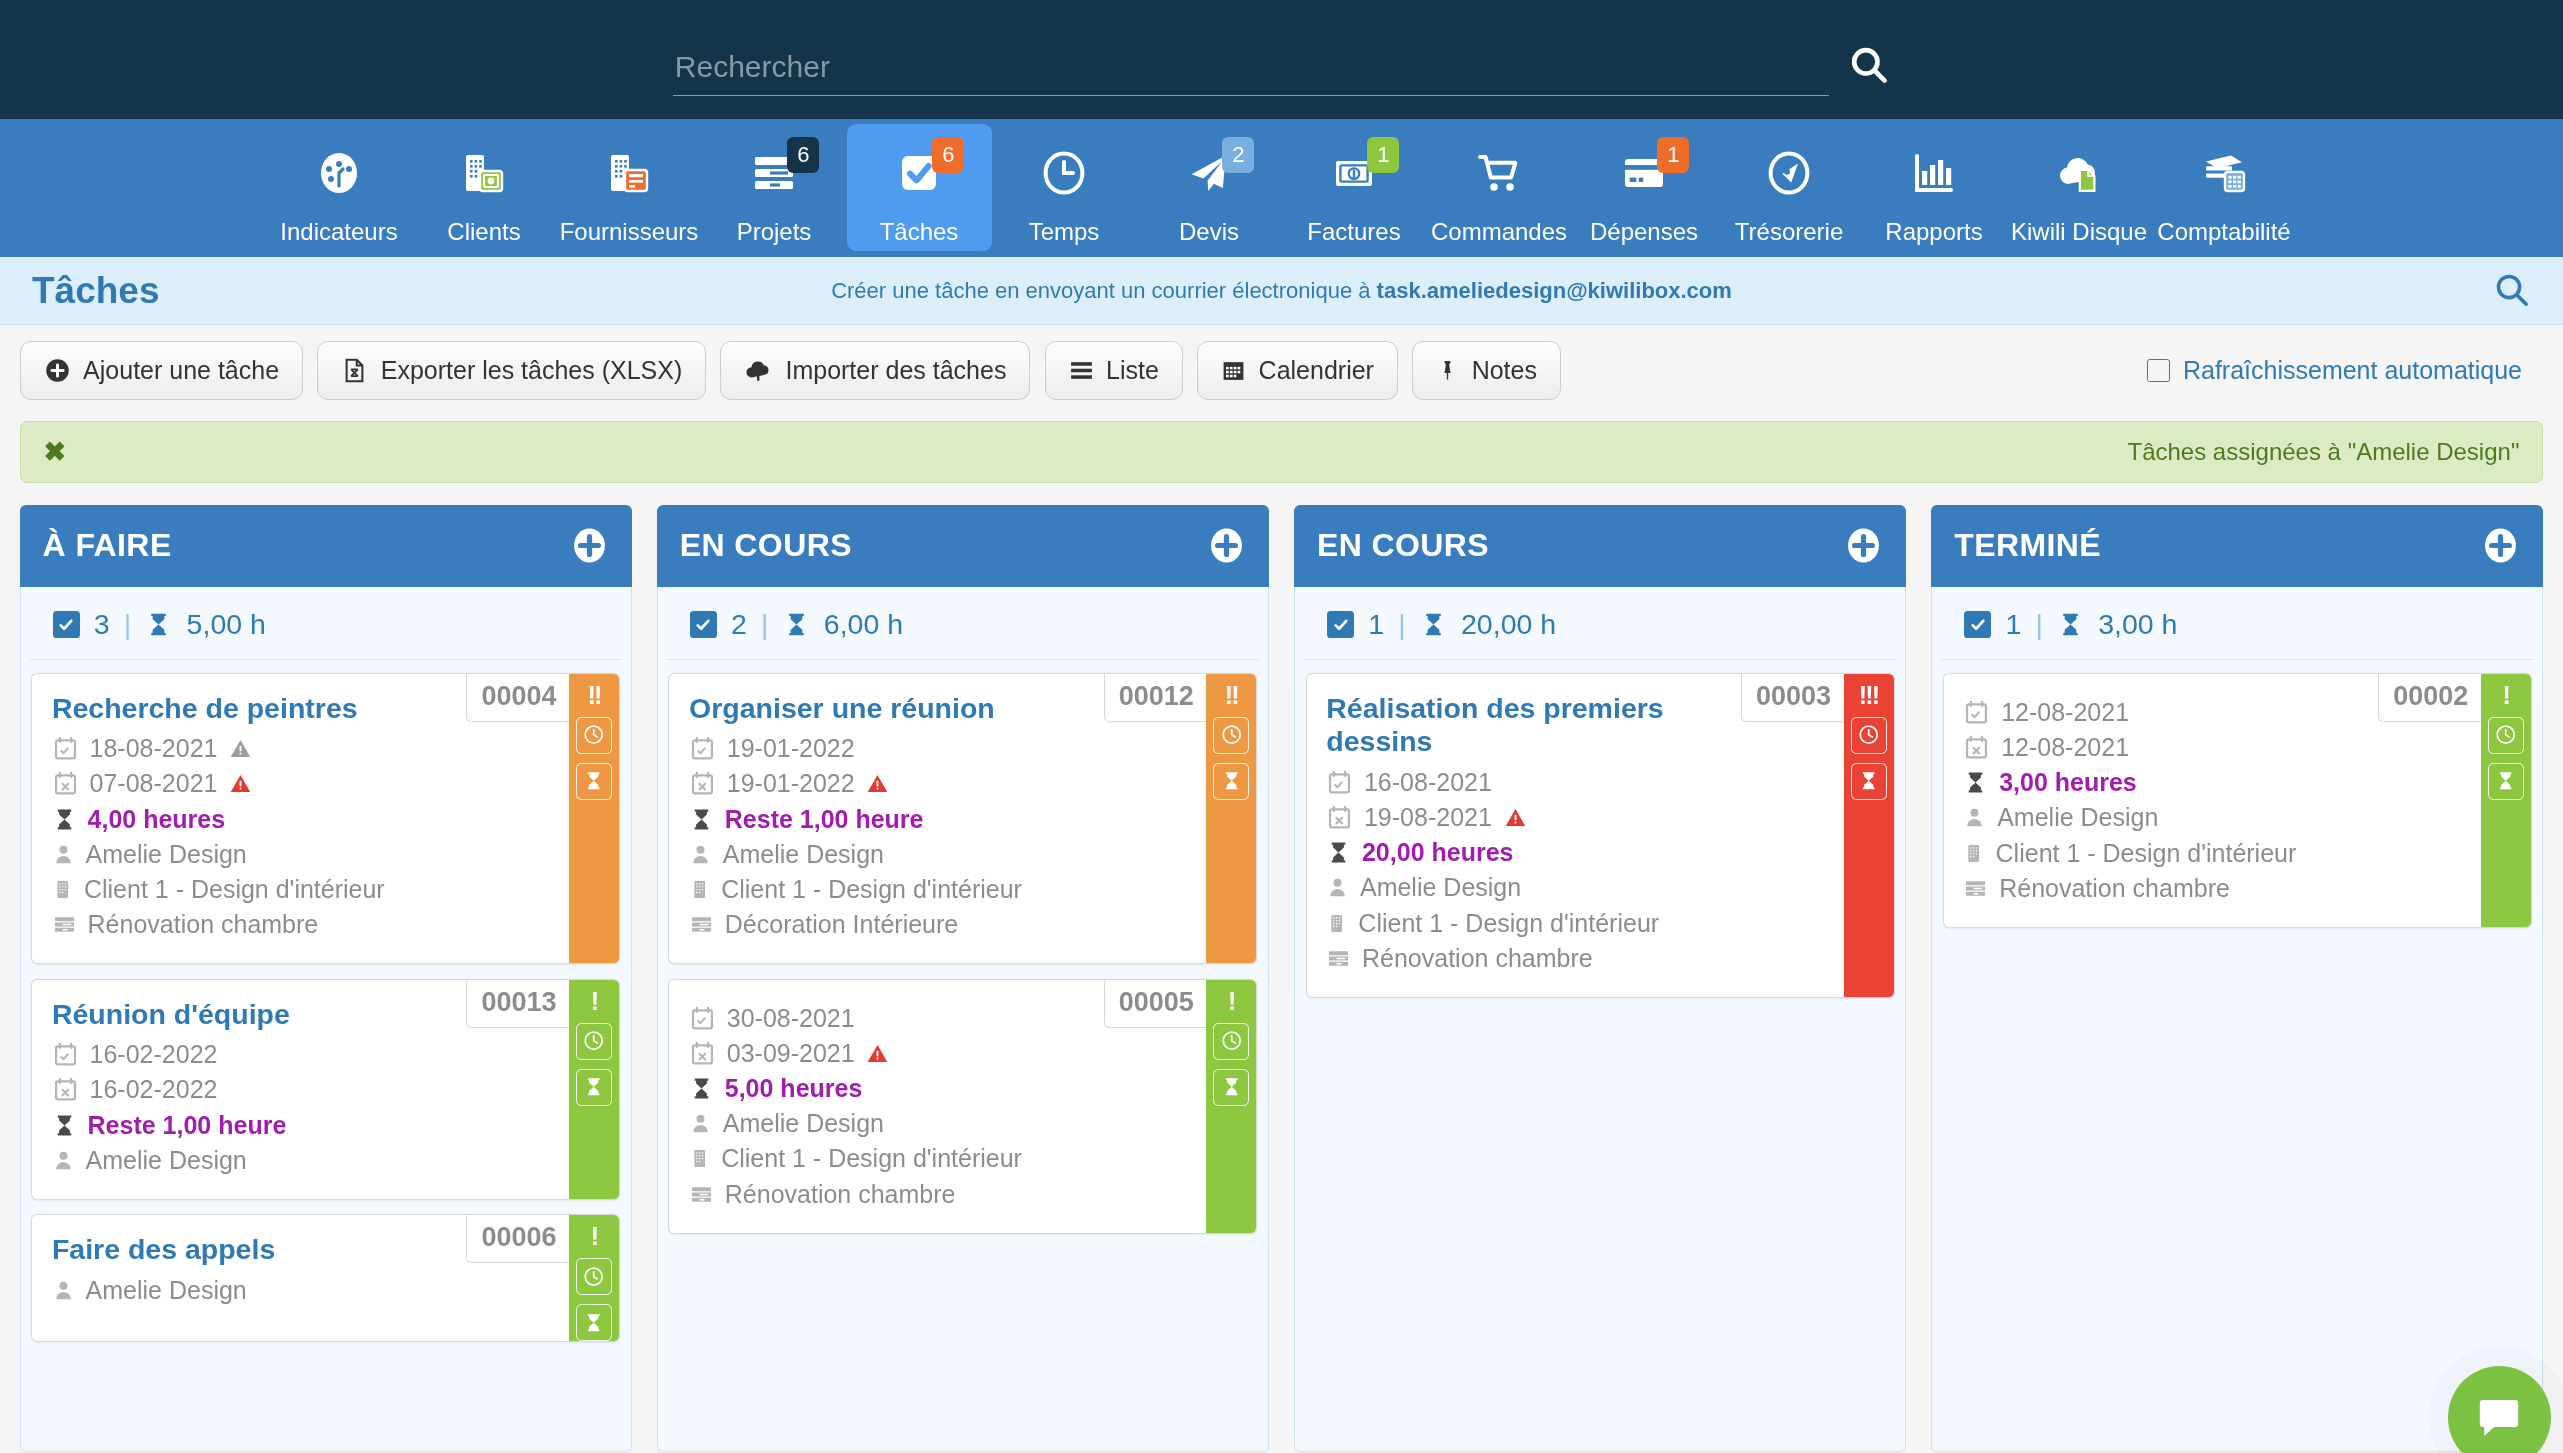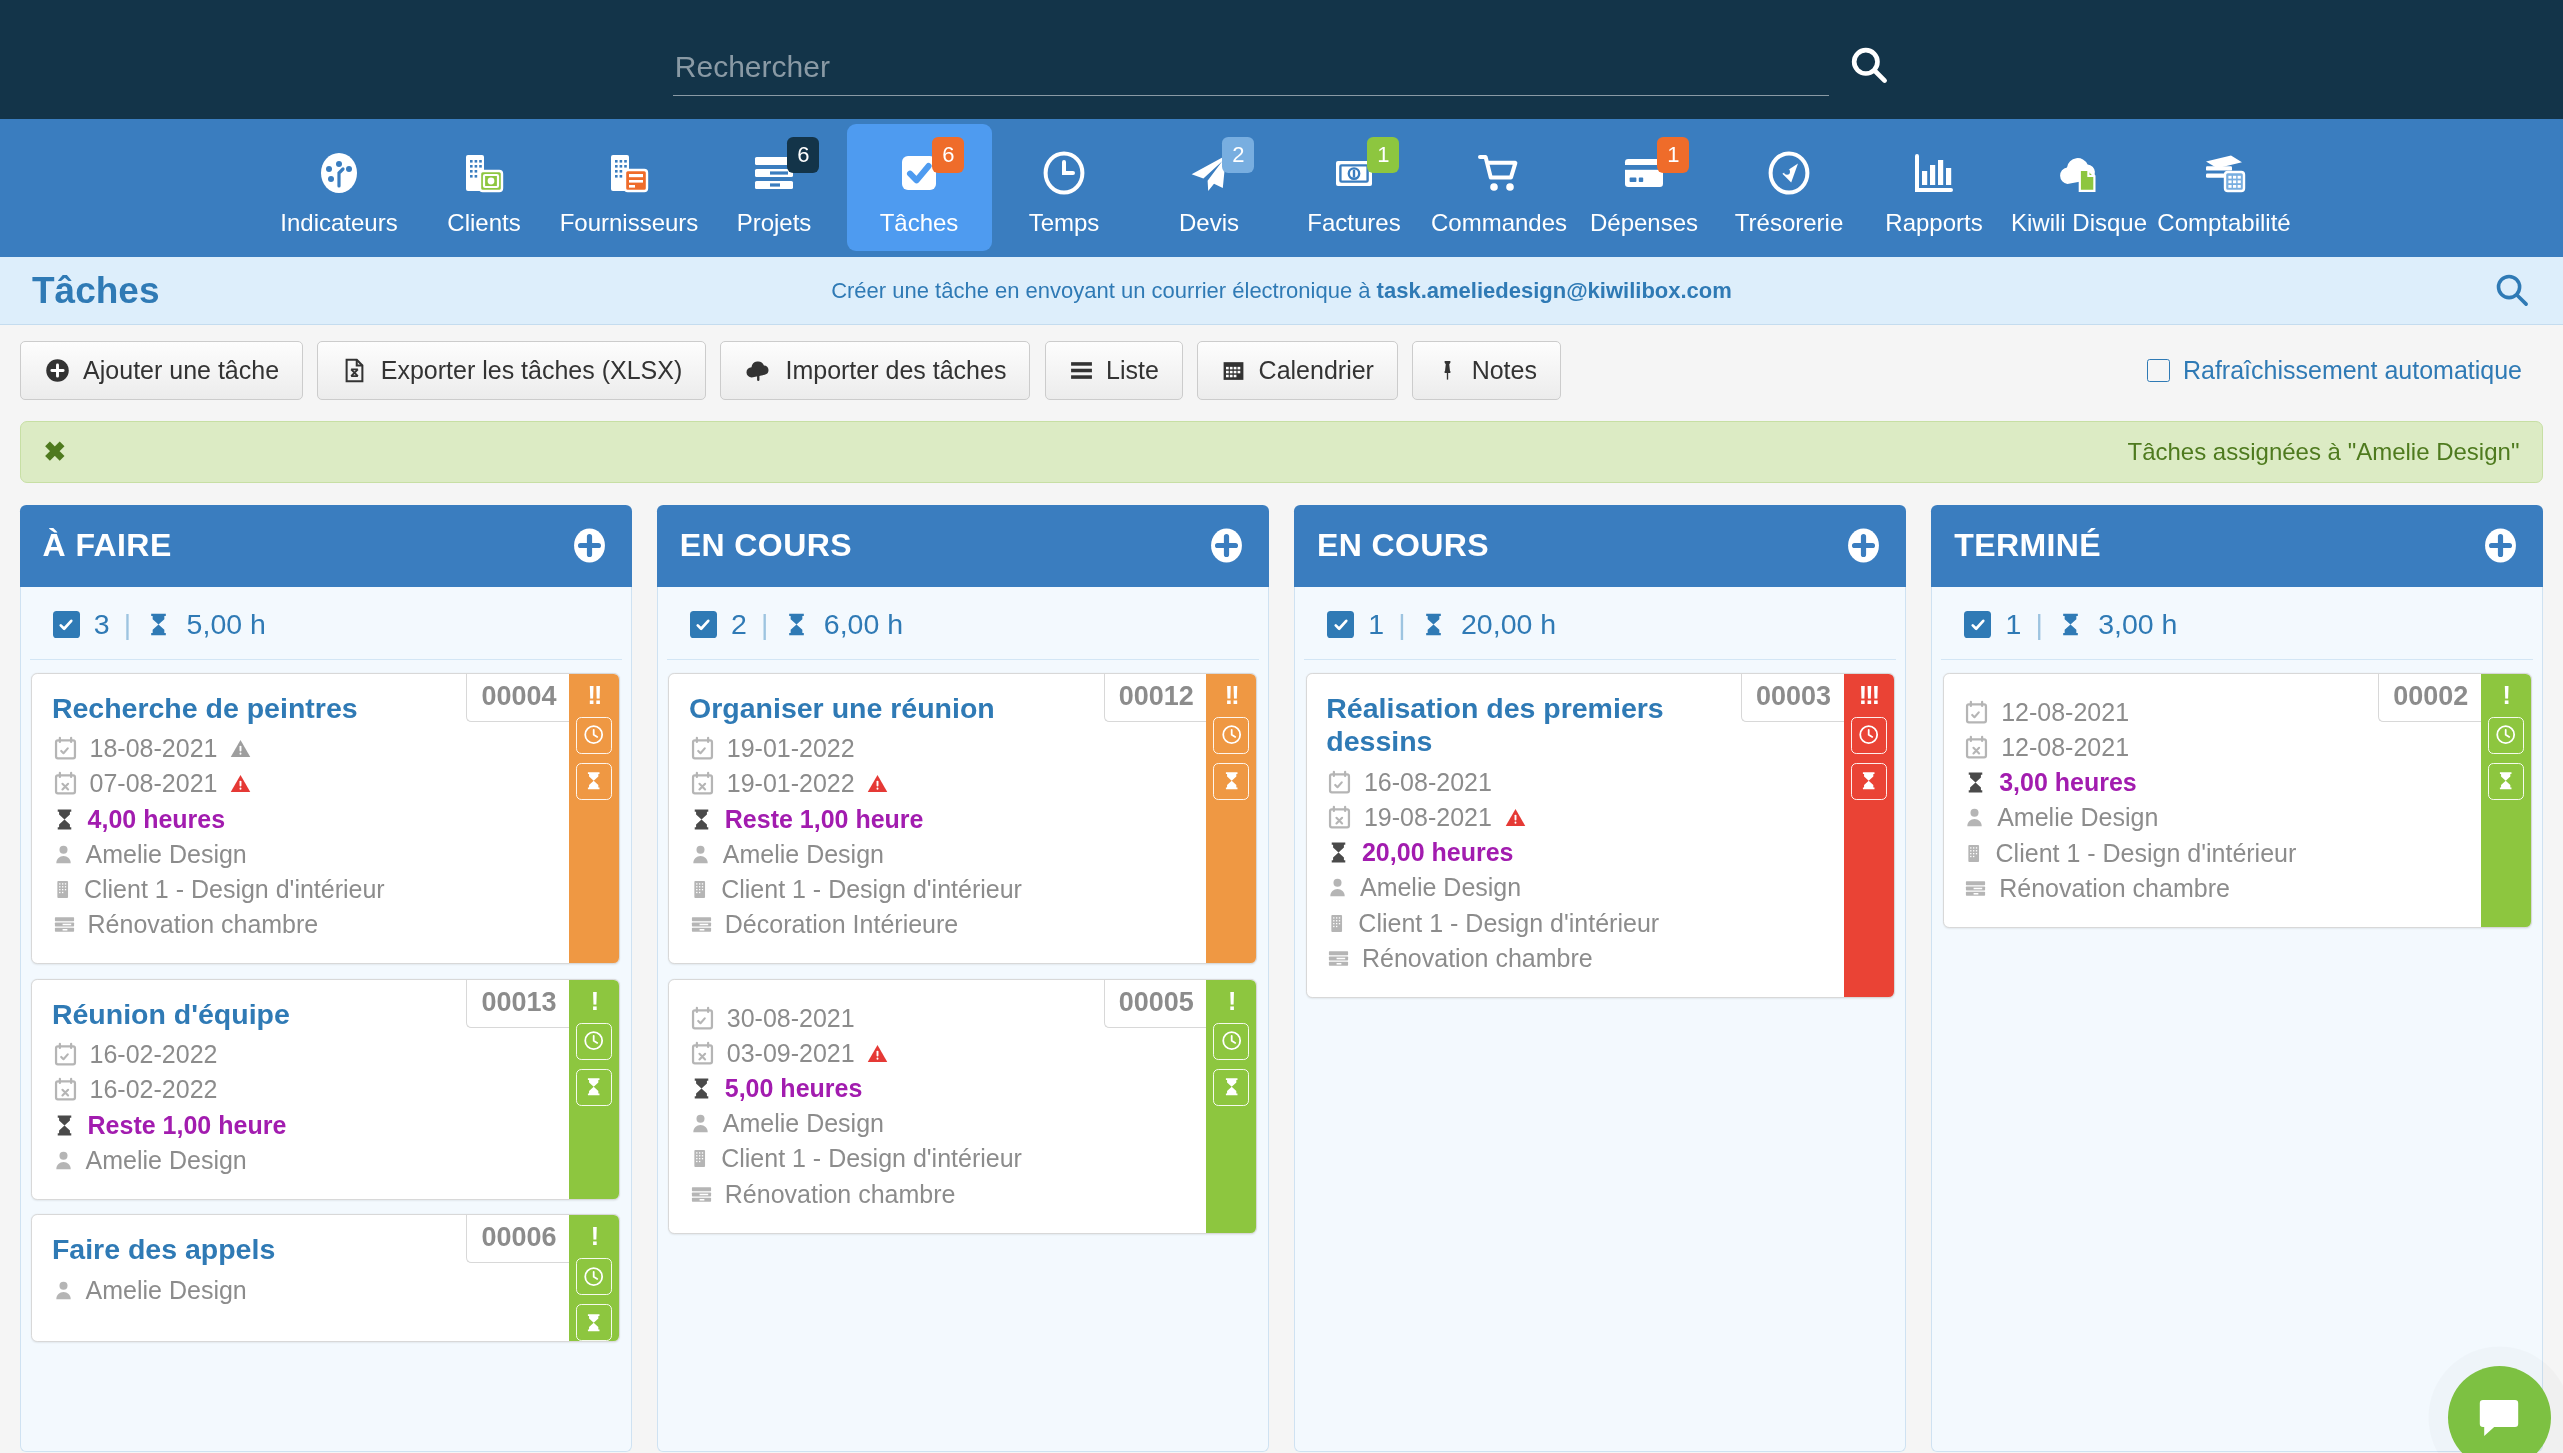--- a/index.html
+++ b/index.html
@@ -37,21 +37,21 @@
   }
   .navinner { display: flex; align-items: flex-start; }
   .navitem {
     width: 145px; height: 127px; border-radius: 9px;
     display: flex; flex-direction: column; align-items: center;
     justify-content: flex-start; padding-top: 19.6px; cursor: pointer;
     position: relative;
   }
   .navitem.active { background: #4e9bf0; }
   .navicon { height: 59px; display: flex; align-items: center; justify-content: center; position: relative; }
-  .navlabel { color: #ffffff; font-size: 24px; margin-top: 6px; white-space: nowrap; }
+  .navlabel { color: #ffffff; font-size: 24px; margin-top: 15px; white-space: nowrap; }
   .badge {
     position: absolute; top: -7.1px; right: -21.4px;
     min-width: 32px; height: 36px; border-radius: 6.2px;
     display: flex; align-items: center; justify-content: center;
     color: #ffffff; font-size: 22px; padding: 0 7.1px;
   }
   .badge.dark  { background: #133449; }
   .badge.org   { background: #ef6c2a; }
   .badge.blue  { background: #78aee0; }
   .badge.green { background: #8dc63f; }
@@ -71,21 +71,21 @@
   .pagehdr-mid b { font-weight: bold; }
   .hdr-search { margin-left: auto; cursor: pointer; z-index: 2; }
 
   
   .toolbar {
     height: 91px; display: flex; align-items: center;
     padding: 0 19.6px; gap: 14.2px; background: #f5f5f5;
   }
   .tbtn {
     height: 59px; background: linear-gradient(#fdfdfd, #ececec);
-    border: 0.9px solid #ccc; border-radius: 5px;
+    border: 0.9px solid #ccc; border-radius: 11px;
     display: flex; align-items: center; gap: 12.5px;
     padding: 0 23px; font-size: 25px; color: #333; cursor: pointer;
     white-space: nowrap;
   }
   .autorefresh {
     margin-left: auto; display: flex; align-items: center; gap: 12.5px;
     color: #2f7ab5; font-size: 25px; cursor: pointer; padding-right: 21.4px;
   }
   .chk-empty {
     width: 23px; height: 23px; border: 1.8px solid #2f7ab5; border-radius: 2.7px;

